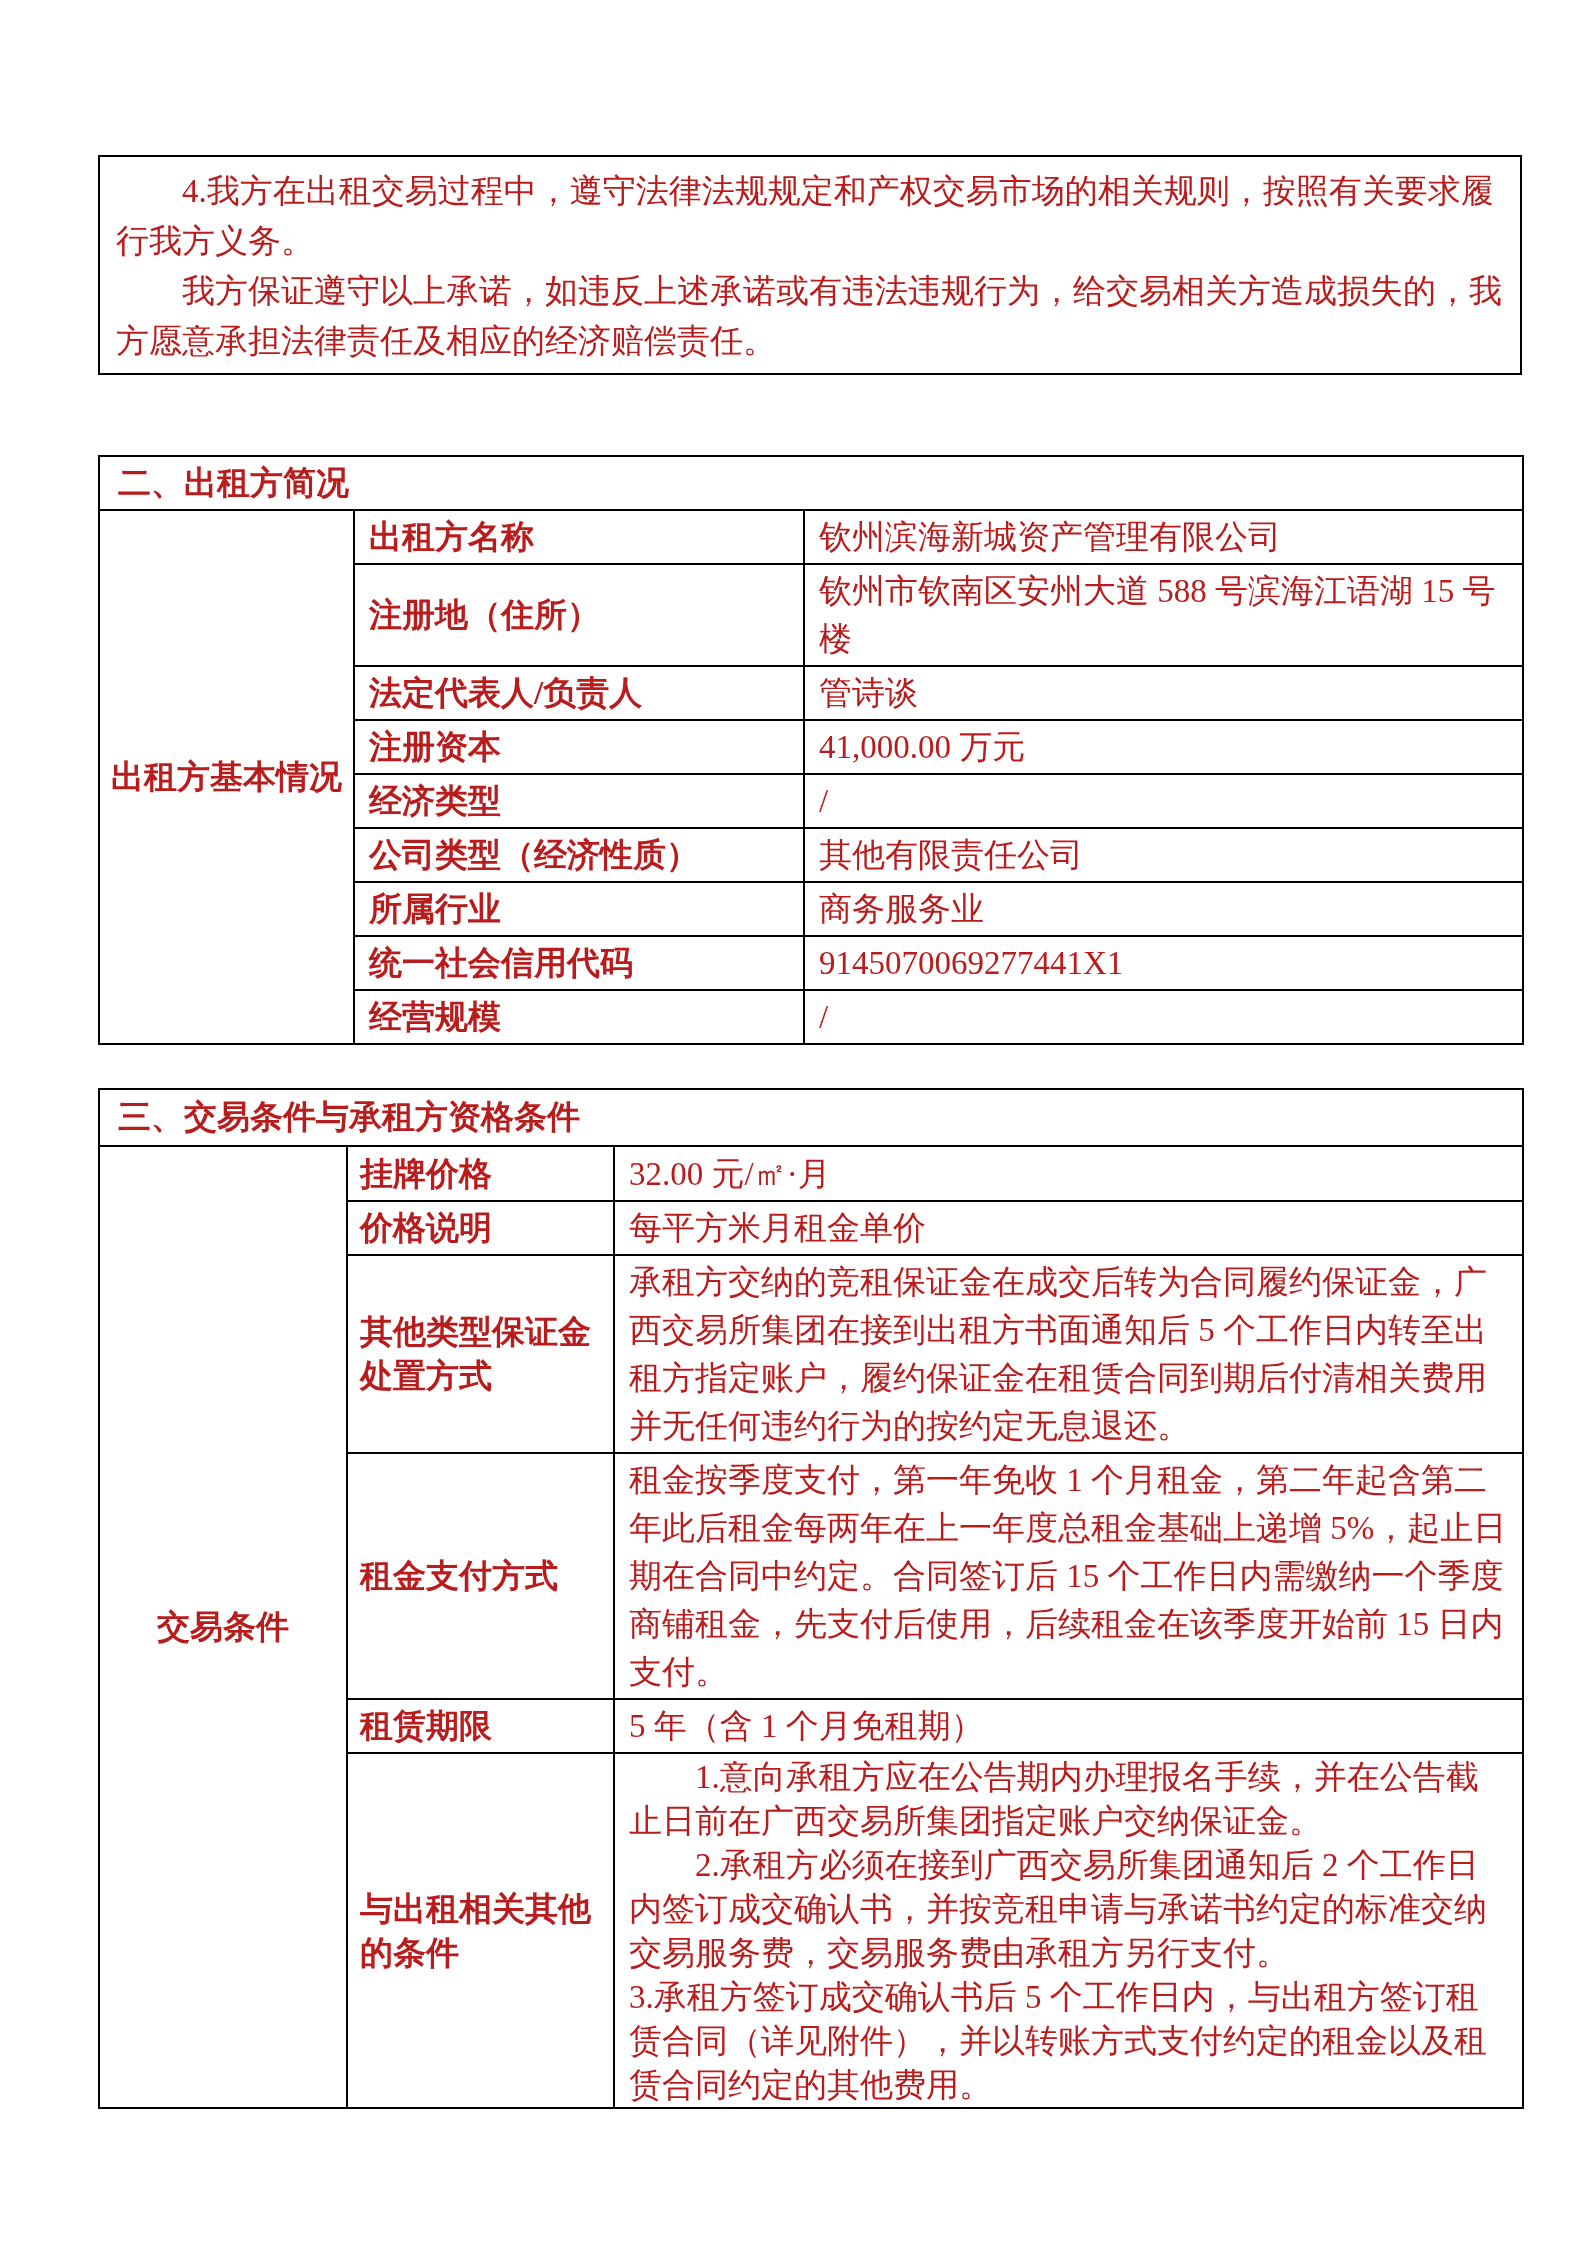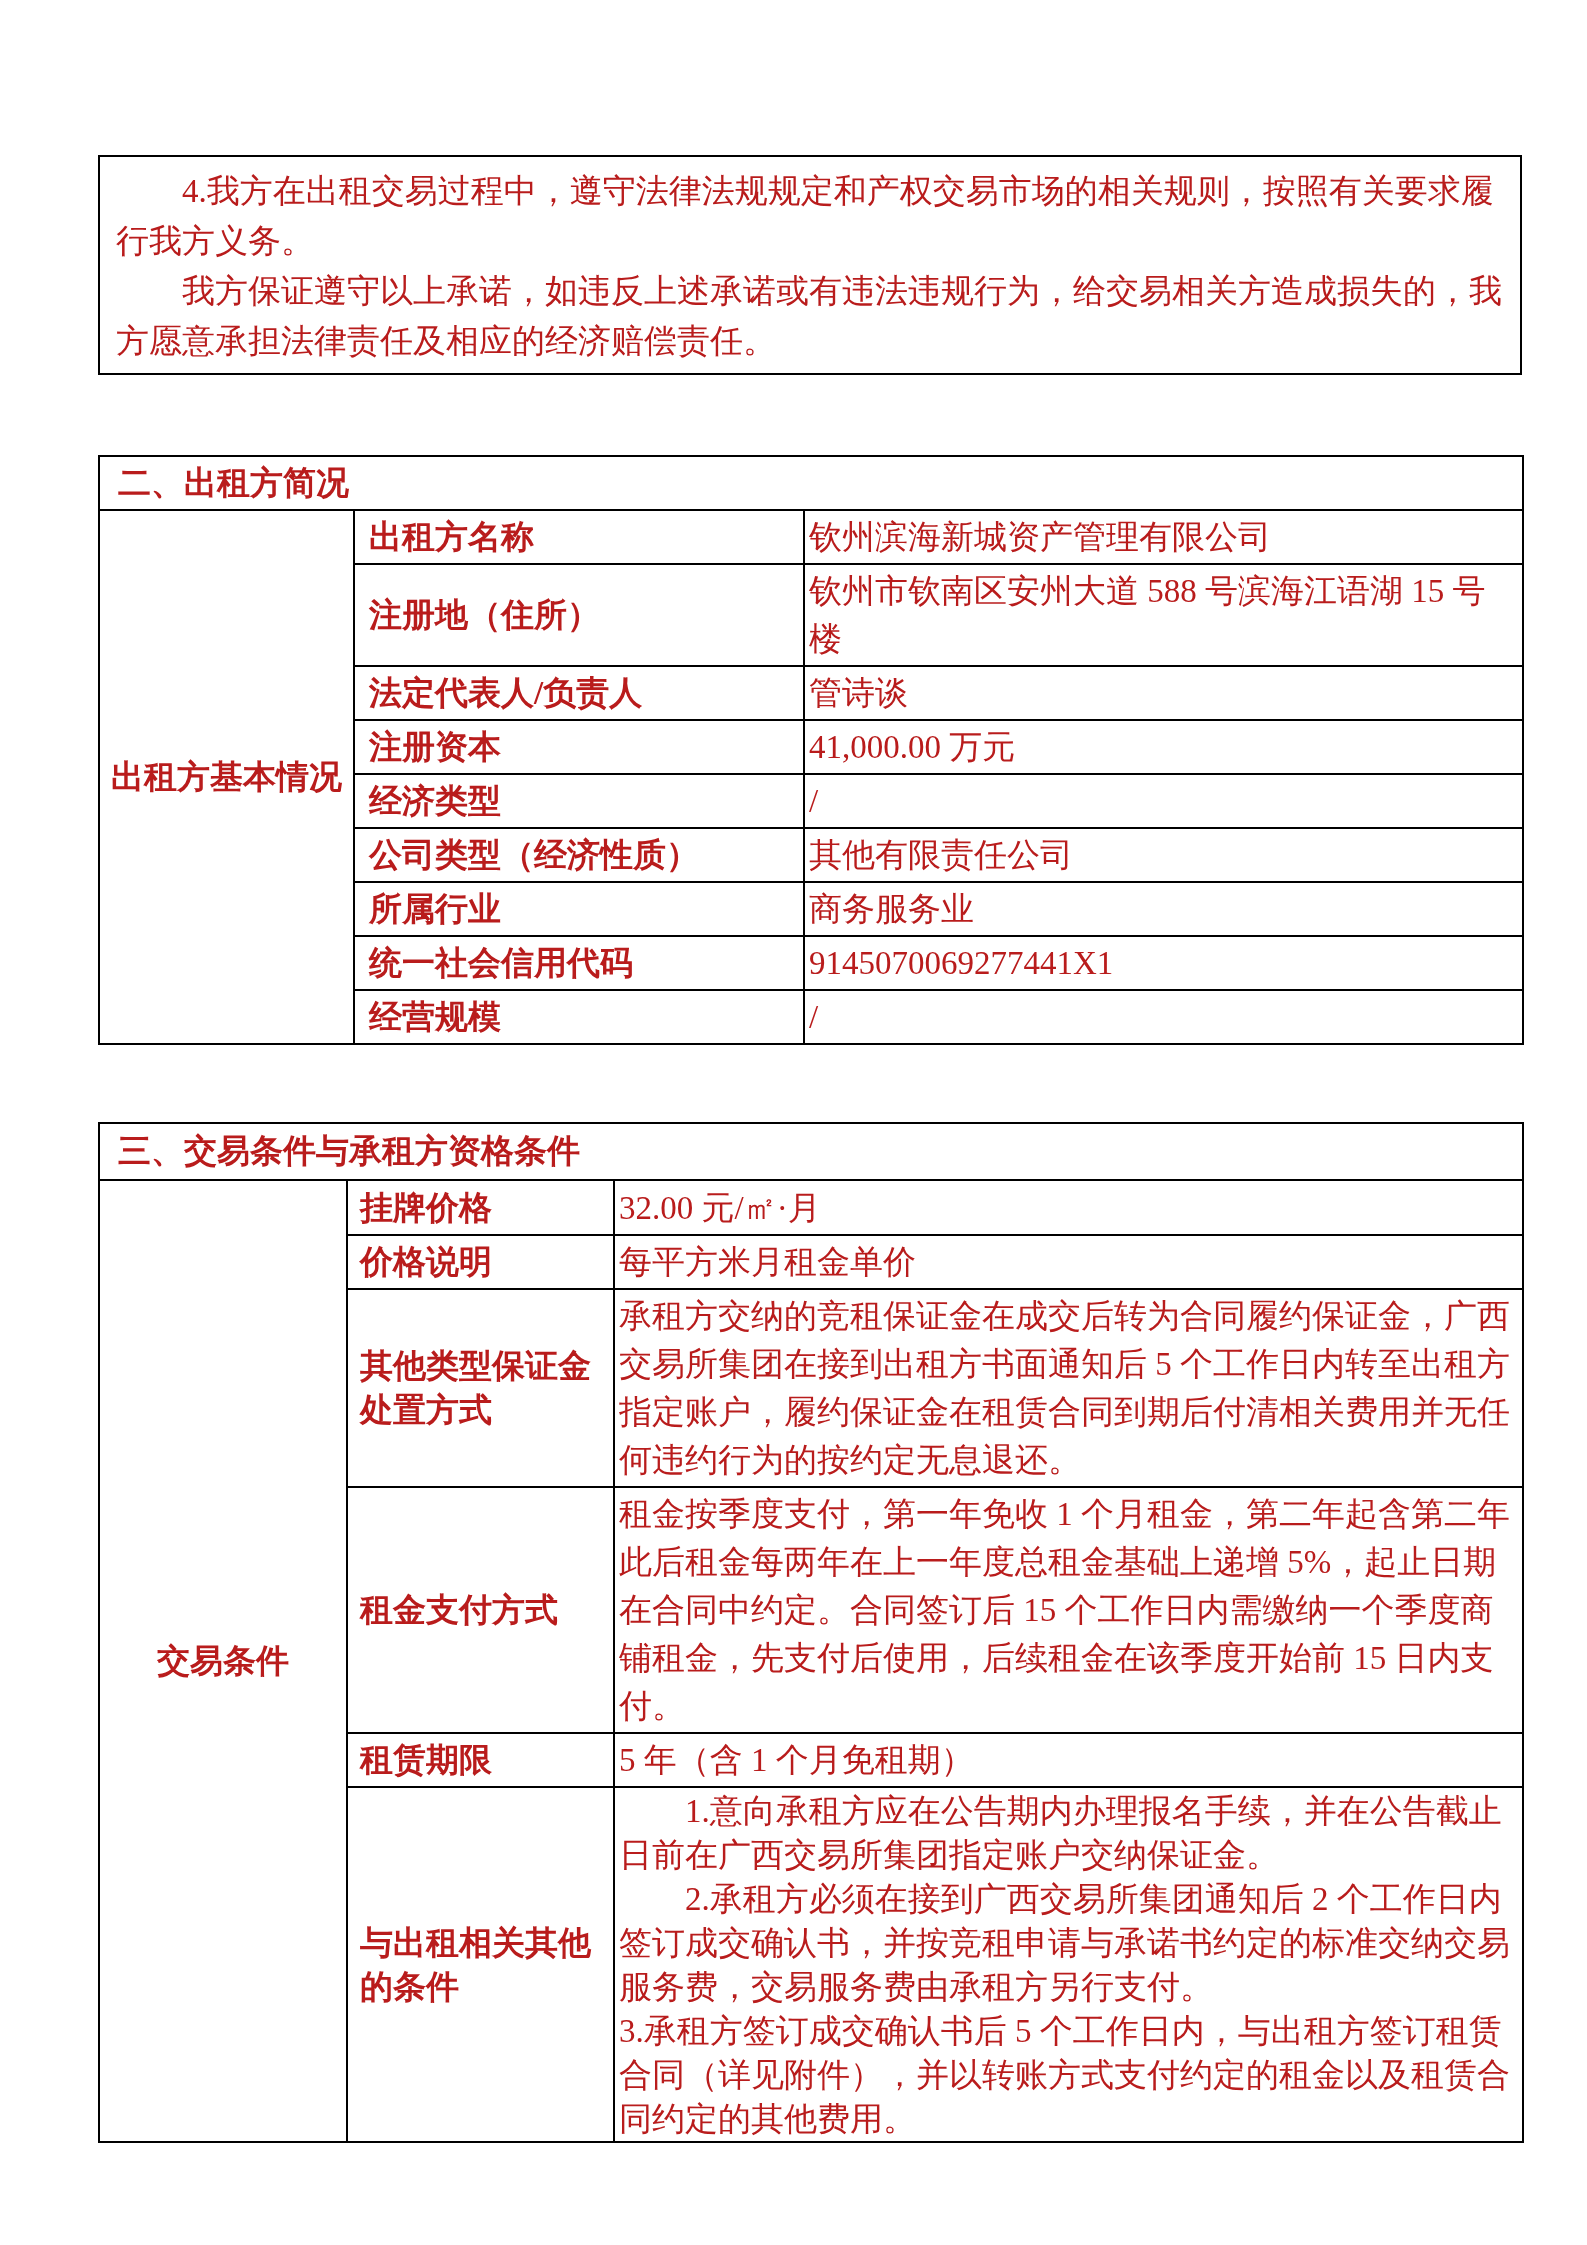--- a/index.html
+++ b/index.html
@@ -26,27 +26,27 @@
   table.tbl {
     position: absolute;
     left: 98px;
     width: 1424px;
     border-collapse: collapse;
     table-layout: fixed;
     font-size: 33px;
   }
   .tbl td { border: 2px solid #000; vertical-align: middle; overflow: hidden; }
   .tbl2 { top: 455px; }
-  .tbl3 { top: 1088px; margin-top: 34px; }
+  .tbl3 { top: 1088px; }
 
   .sec-title { font-weight: bold; padding-left: 18px; }
   .group-label { font-weight: bold; text-align: center; padding: 4px; }
   .lbl { font-weight: bold; padding-left: 14px; line-height: 44px; }
   .tbl3 .lbl { text-align: left; padding: 4px 12px; }
-  .val { padding: 2px 4px; line-height: 48px; }
+  .val { padding: 2px 14px; line-height: 48px; }
   .val p { margin: 0; }
   .val p.ind { text-indent: 2em; }
   .val.lh44 { line-height: 44px; padding-top: 0; padding-bottom: 0; }
 </style>
 </head>
 <body>
 
 <div class="page">
 
   <div class="commit-box">

